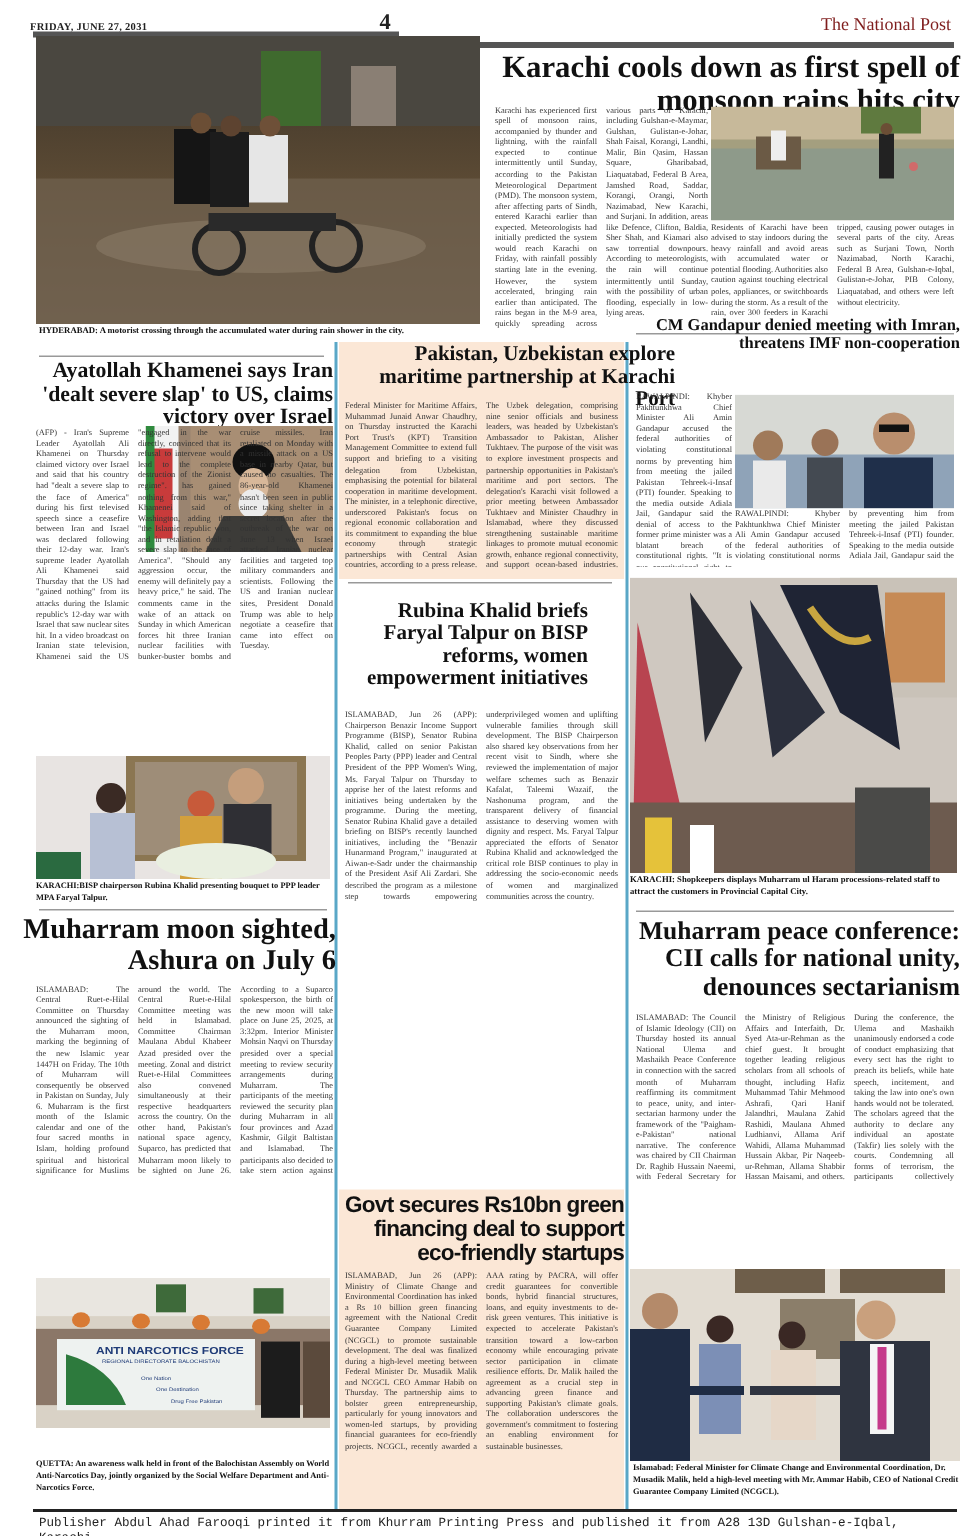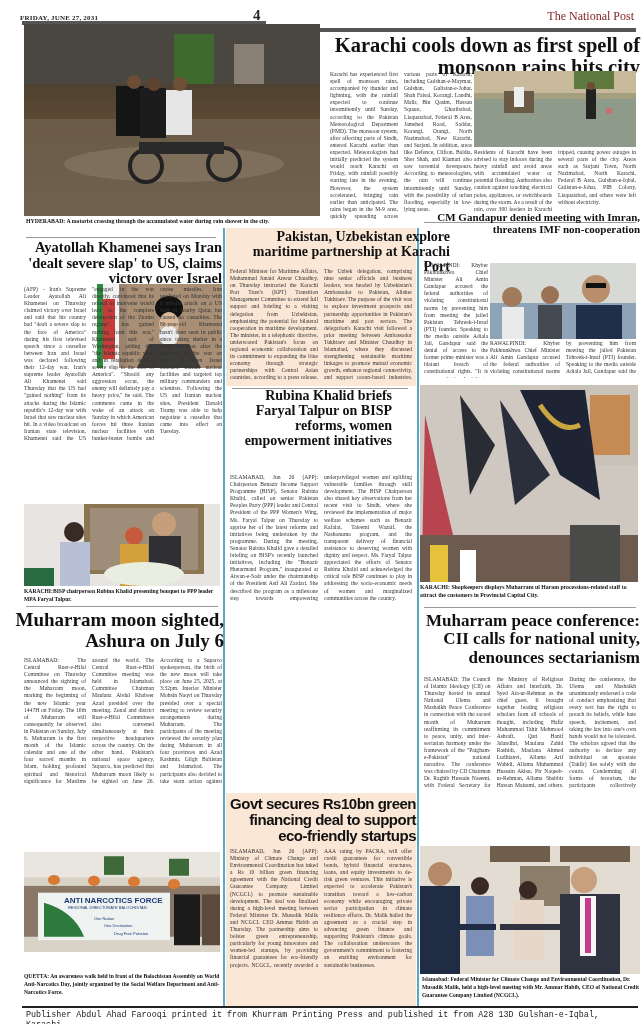--- a/index.html
+++ b/index.html
@@ -93,21 +93,21 @@
 </div>
 <div class="abs body-cols" style="left:24px;top:286px;width:198px;height:162px;column-count:3;overflow:hidden">(AFP) - Iran's Supreme Leader Ayatollah Ali Khamenei on Thursday claimed victory over Israel and said that his country had "dealt a severe slap to the face of America" during his first televised speech since a ceasefire between Iran and Israel was declared following their 12-day war. Iran's supreme leader Ayatollah Ali Khamenei said Thursday that the US had "gained nothing" from its attacks during the Islamic republic's 12-day war with Israel that saw nuclear sites hit. In a video broadcast on Iranian state television, Khamenei said the US "engaged in the war directly, convinced that its refusal to intervene would lead to the complete destruction of the Zionist regime". has gained nothing from this war," Khamenei said of Washington, adding that "the Islamic republic won, and in retaliation dealt a severe slap to the face of America". "Should any aggression occur, the enemy will definitely pay a heavy price," he said. The comments came in the wake of an attack on Sunday in which American forces hit three Iranian nuclear facilities with bunker-buster bombs and cruise missiles. Iran retaliated on Monday with a missile attack on a US base in nearby Qatar, but caused no casualties. The 86-year-old Khamenei hasn't been seen in public since taking shelter in a secret location after the outbreak of the war on June 13 when Israel attacked Iranian nuclear facilities and targeted top military commanders and scientists. Following the US and Iranian nuclear sites, President Donald Trump was able to help negotiate a ceasefire that came into effect on Tuesday.</div>
 
 <div class="abs vrule" style="left:223px;top:228px;height:780px"></div>
 <div class="abs vrule" style="left:417px;top:228px;height:780px"></div>
 <div class="abs peach" style="left:226px;top:228px;width:190px;height:158px"></div>
 <div class="abs headline" style="left:226px;top:229px;width:224px;font-size:14px">Pakistan, Uzbekistan explore maritime partnership at Karachi Port</div>
 <div class="abs body-cols" style="left:230px;top:268px;width:182px;height:116px;columns:2;overflow:hidden">Federal Minister for Maritime Affairs, Muhammad Junaid Anwar Chaudhry, on Thursday instructed the Karachi Port Trust's (KPT) Transition Management Committee to extend full support and briefing to a visiting delegation from Uzbekistan, emphasising the potential for bilateral cooperation in maritime development. The minister, in a telephonic directive, underscored Pakistan's focus on regional economic collaboration and its commitment to expanding the blue economy through strategic partnerships with Central Asian countries, according to a press release. The Uzbek delegation, comprising nine senior officials and business leaders, was headed by Uzbekistan's Ambassador to Pakistan, Alisher Tukhtaev. The purpose of the visit was to explore investment prospects and partnership opportunities in Pakistan's maritime and port sectors. The delegation's Karachi visit followed a prior meeting between Ambassador Tukhtaev and Minister Chaudhry in Islamabad, where they discussed strengthening sustainable maritime linkages to promote mutual economic growth, enhance regional connectivity, and support ocean-based industries. Delegation members included Bakhrom Yusupov, Trade and Commercial Counselor at the Uzbek Embassy; Tukhtaev Akobirjon Khakimovich, Deputy Chairman of Uzbekistan's Chamber of Commerce; Djamaniyazov Muhammadjon Bakhramovich, Secretary of the Uzbek Textile Association, and Ms. Al' Bina Murtaza from the Uzbekistan Chamber of Commerce. They were accompanied by four local representatives during the Karachi leg of the visit.</div>
 
 <div class="abs hrule" style="left:232px;top:388px;width:176px"></div>
-<div class="abs headline" style="left:226px;top:388px;width:166px;font-size:14px">Rubina Khalid briefs Faryal Talpur on BISP reforms, women empowerment initiatives</div>
+<div class="abs headline" style="left:226px;top:400px;width:166px;font-size:14px">Rubina Khalid briefs Faryal Talpur on BISP reforms, women empowerment initiatives</div>
 <div class="abs body-cols" style="left:230px;top:474px;width:182px;height:133px;columns:2;overflow:hidden">ISLAMABAD, Jun 26 (APP): Chairperson Benazir Income Support Programme (BISP), Senator Rubina Khalid, called on senior Pakistan Peoples Party (PPP) leader and Central President of the PPP Women's Wing, Ms. Faryal Talpur on Thursday to apprise her of the latest reforms and initiatives being undertaken by the programme. During the meeting, Senator Rubina Khalid gave a detailed briefing on BISP's recently launched initiatives, including the "Benazir Hunarmand Program," inaugurated at Aiwan-e-Sadr under the chairmanship of the President Asif Ali Zardari. She described the program as a milestone step towards empowering underprivileged women and uplifting vulnerable families through skill development. The BISP Chairperson also shared key observations from her recent visit to Sindh, where she reviewed the implementation of major welfare schemes such as Benazir Kafalat, Taleemi Wazaif, the Nashonuma program, and the transparent delivery of financial assistance to deserving women with dignity and respect. Ms. Faryal Talpur appreciated the efforts of Senator Rubina Khalid and acknowledged the critical role BISP continues to play in addressing the socio-economic needs of women and marginalized communities across the country.</div>
 
 <div class="abs hrule" style="left:424px;top:222px;width:212px"></div>
 <div class="abs headline" style="left:420px;top:212px;width:220px;font-size:11px">CM Gandapur denied meeting with Imran, threatens IMF non-cooperation</div>
 <div class="abs body-cols" style="left:424px;top:262px;width:64px;height:116px;overflow:hidden">RAWALPINDI: Khyber Pakhtunkhwa Chief Minister Ali Amin Gandapur accused the federal authorities of violating constitutional norms by preventing him from meeting the jailed Pakistan Tehreek-i-Insaf (PTI) founder. Speaking to the media outside Adiala Jail, Gandapur said the denial of access to the former prime minister was a blatant breach of constitutional rights. "It is our constitutional right to meet our party leader. Yet, I am not being allowed to do so," he said, adding that the rule of law in the country was being crushed. The KP chief minister said the provincial government passed its budget to counter "conspiracies" and avoid a constitutional crisis. "We approved the budget after deliberation, taking into account the prevailing conditions in the province. If the PTI founder directs us to dissolve the assembly, we will act accordingly," he stated. In a veiled warning to the centre, Gandapur said the KP government would reconsider its cooperation in the upcoming phase of the International Monetary Fund (IMF) programme. "We won't participate in any finance meetings. Our attitude will mirror theirs during the next stage of the IMF deal," he warned. Expressing frustration over being ignored, the chief minister said he remains accountable only to the PTI founder. "I do not respond to anyone but him. I filed a petition in the Supreme Court on his instructions," he said. "For two months now, I have not been allowed to meet him." He further alleged that force was used when PTI members attempted to protest. "We are shot at when we exercise our democratic right to protest," he claimed. "Before the budget was passed, the founder directed a meeting be held with him — but that never happened." Gandapur insisted the PTI founder retains full authority over the KP government. "I want to meet him every week. As chief minister, I have the right to do so, but they are testing our patience by denying us this access," he said. He concluded by reiterating that he would follow no directive but that of the party's founder. "The budget session is still ongoing. They are exposing their own character by barring this meeting," he remarked.</div>
 <div class="abs photo" style="left:490px;top:263px;width:146px;height:76px">
   <svg viewBox="0 0 146 76" preserveAspectRatio="none">
     <rect width="146" height="76" fill="#d7d9d4"></rect>
     <rect x="0" y="40" width="146" height="36" fill="#8fa3b8"></rect>
     <circle cx="22" cy="34" r="10" fill="#a07a5a"></circle>

